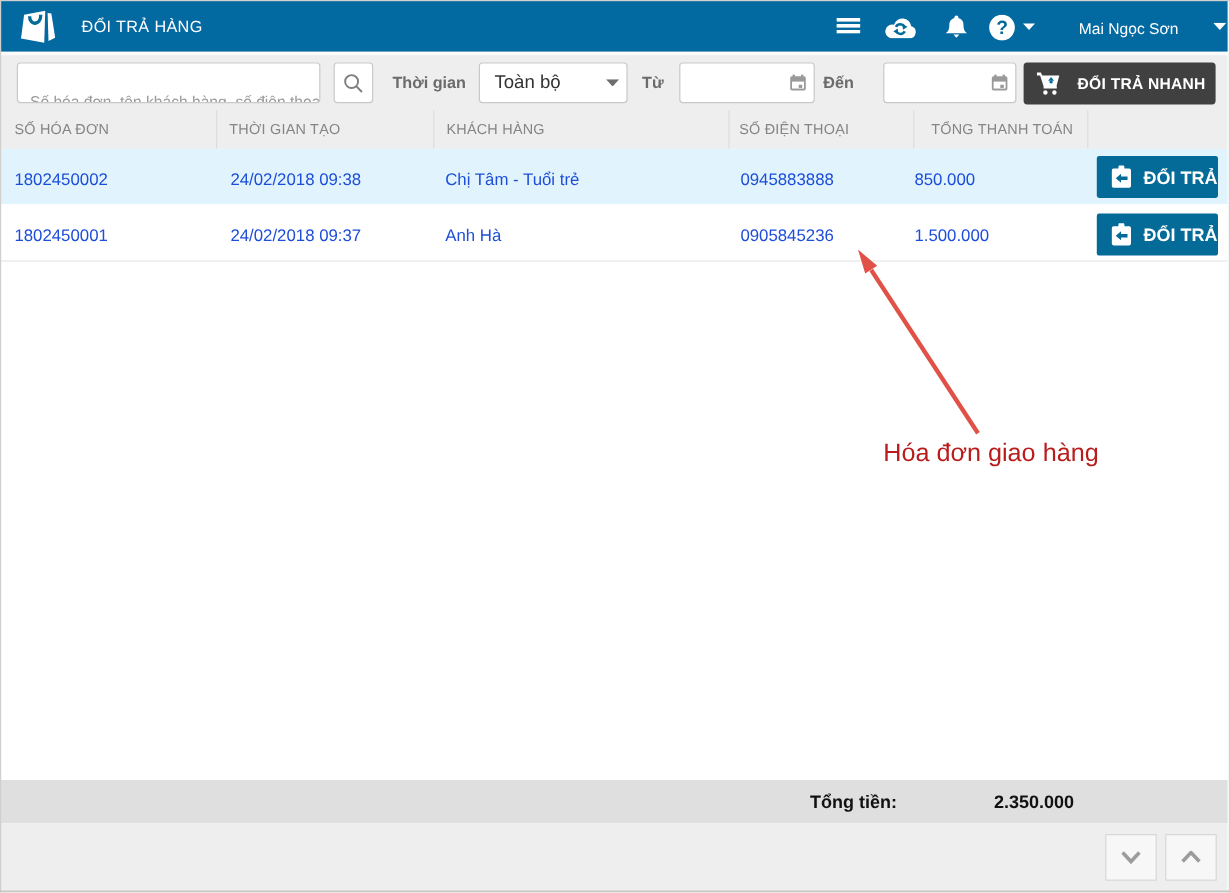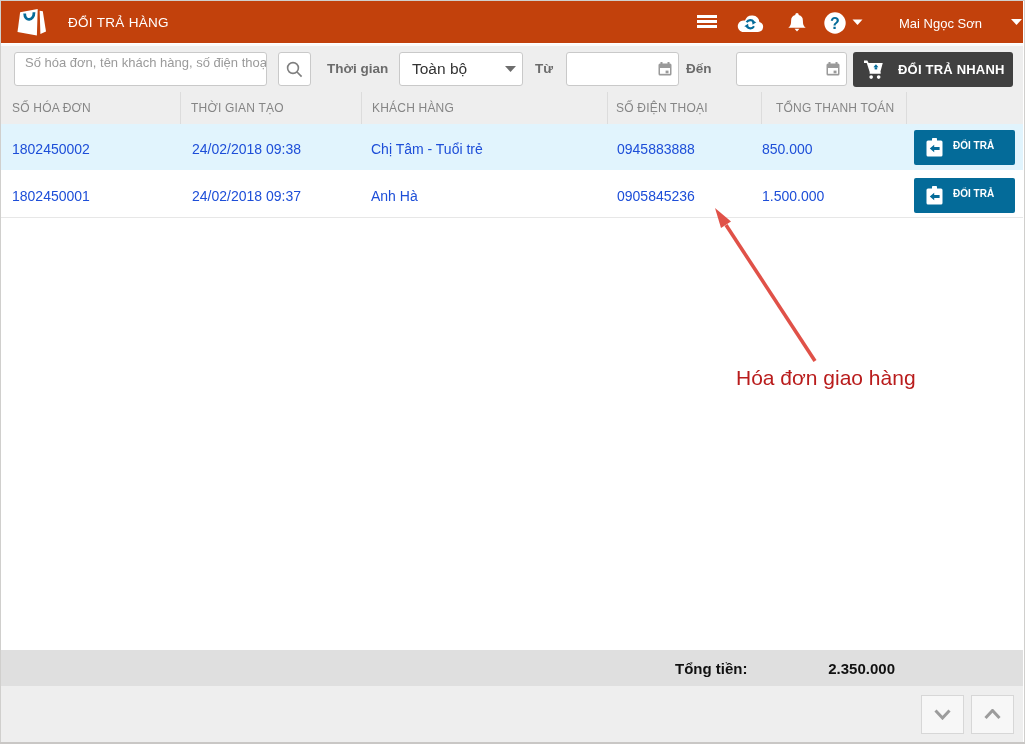--- a/index.html
+++ b/index.html
@@ -6,45 +6,45 @@
   html,body { width:1025px; height:744px; overflow:hidden; }
   body { font-family:"Liberation Sans", sans-serif; }
   #app { position:relative; width:1025px; height:744px; background:#fff; overflow:hidden; }
   .abs { position:absolute; }
   
   #b-top { left:0; top:0; width:1025px; height:1px; background:#d0cfcd; }
   #b-left { left:0; top:0; width:1px; height:744px; background:#d0cfcd; }
   #b-right { left:1024px; top:0; width:1px; height:744px; background:#d0cfcd; }
   #b-bot { left:0; top:742px; width:1025px; height:2px; background:#c9c7c5; }
   
-  #nav { left:1; top:1; width:1023px; height:43px; background:#c2410c; }
+  #nav { left:1; top:1; width:1023px; height:43px; background:#0369a1; }
   #nav .title { position:absolute; left:68px; top:15px; color:#fff; font-size:13.5px; letter-spacing:0.3px; }
   #nav .uname { position:absolute; left:899px; top:16px; color:#fff; font-size:13px; }
   
   #gap { left:1; top:44px; width:1023px; height:2px; background:#fbfbfb; }
   
   #band { left:1; top:46px; width:1023px; height:78px; background:#eeeeee; }
   
   .inp { position:absolute; background:#fff; border:1px solid #c9c9c9; border-radius:3px; }
-  #search { left:14px; top:52px; width:253px; height:34px; font-size:13px; color:#9a9a9a; padding:2px 0 0 10px; white-space:nowrap; overflow:hidden;text-align:center; }
+  #search { left:14px; top:52px; width:253px; height:34px; font-size:13px; color:#9a9a9a; padding:24px 0 0 10px; white-space:nowrap; overflow:hidden;text-align:center; }
   #sbtn { left:278px; top:52px; width:33px; height:34px; }
   .lbl { position:absolute; font-size:13.5px; color:#6b6b6b; font-weight:bold; }
   #sel { left:399px; top:52px; width:124px; height:34px; font-size:15.5px; color:#333; padding:7px 0 0 12px; font-weight:normal;}
   #din1 { left:566px; top:52px; width:113px; height:34px; }
   #din2 { left:736px; top:52px; width:111px; height:34px; }
   #qbtn { position:absolute; left:853px; top:52px; width:160px; height:35px; background:#404040; border-radius:3px; color:#fff; font-size:13px; font-weight:bold; }
   #qbtn span { position:absolute; left:45px; top:10px; letter-spacing:0.2px;}
   
   .th { position:absolute; top:101px; font-size:12px; color:#858585; letter-spacing:0.2px; }
   .vsep { position:absolute; top:92px; width:1px; height:32px; background:#dcdcdc; }
   
   #row1 { left:1; top:124px; width:1023px; height:46px; background:#e1f4fd; }
   #row2 { left:1; top:170px; width:1023px; height:48px; background:#fff; border-bottom:1px solid #e7e7e7; }
   .cell { position:absolute; font-size:14px; color:#1d4ed8; }
-  .rbtn { position:absolute; left:914px; width:101px; height:35px; background:#046b99; border-radius:2px; color:#fff; font-size:10px; font-weight:bold; }
+  .rbtn { position:absolute; left:914px; width:101px; height:35px; background:#046b99; border-radius:2px; color:#fff; font-size:15px; font-weight:bold; }
   .rbtn span { position:absolute; left:39px; top:10px; }
   
   #totbar { left:1; top:650px; width:1023px; height:36px; background:#dfdfdf; }
   #footer { left:1; top:686px; width:1023px; height:56px; background:#eeeeee; }
   .fbtn { position:absolute; top:9px; width:43px; height:39px; background:#f7f7f7; border:1px solid #d7d7d7; }
   #annot { position:absolute; left:736px; top:366px; font-size:21px; color:#b91c1c; }
 </style>
 </head>
 <body>
 <div id="app">

